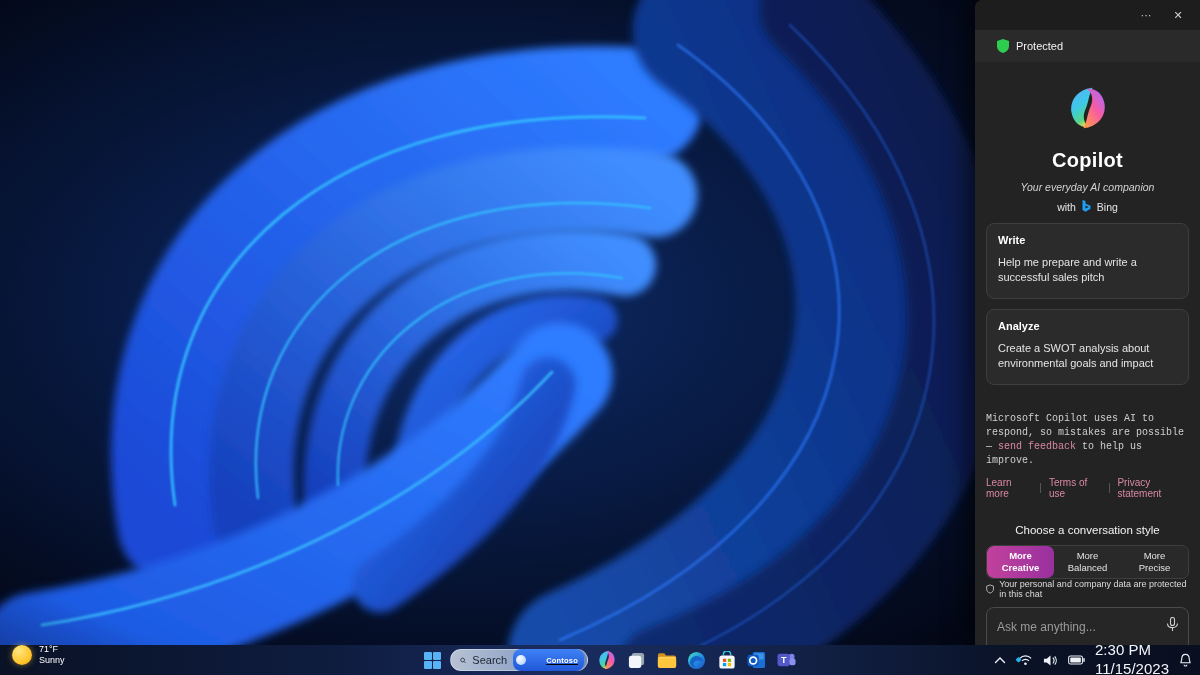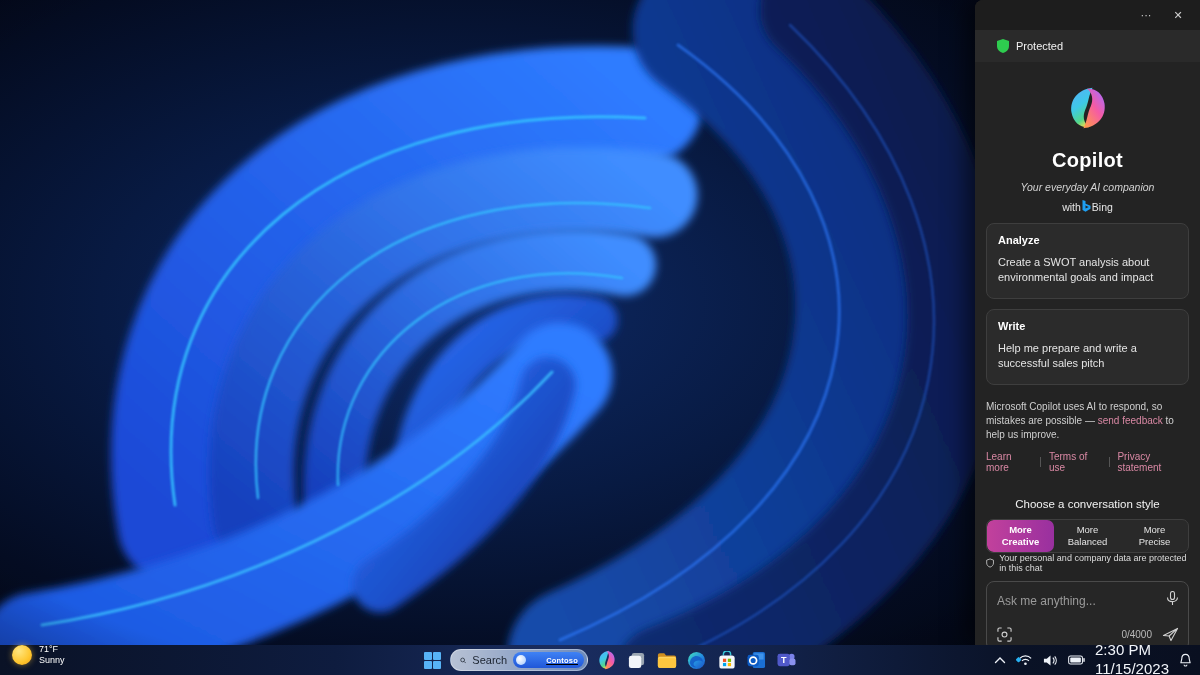--- a/index.html
+++ b/index.html
@@ -17,46 +17,46 @@
   .weather { position:absolute; left:12px; top:0; height:20px; display:flex; align-items:center; gap:7px; }
   .sun { width:20px; height:20px; border-radius:50%; background:radial-gradient(circle at 35% 30%,#ffe680,#ffc62e 60%,#f0a018); box-shadow:0 0 6px rgba(255,200,60,.5); }
   .weather-text { color:#fff; font-size:9px; line-height:1.25; }
   .tb-center { position:absolute; left:424px; top:0; height:30px; display:flex; align-items:center; gap:9px; }
   .tb-btn { height:26px; display:flex; align-items:center; justify-content:center; border-radius:4px; cursor:default; }
   .start-grid { width:17px; height:17px; display:grid; grid-template-columns:8px 8px; grid-template-rows:8px 8px; gap:1px; }
   .start-grid i { background:#57b3f6; border-radius:1px; }
   .search-pill { width:138px; height:22px; border-radius:11px; display:flex; align-items:center; gap:6px; padding:0 3px 0 9px;
     background:linear-gradient(90deg,rgba(230,238,250,.78),rgba(160,196,244,.62)); border:1px solid rgba(255,255,255,.35); }
   .search-pill .label { font-size:11px; color:#1c2430; flex:1; }
-  .contoso { height:16px; border-radius:8px; background:linear-gradient(180deg,#3f82f5,#2057d8); display:flex; align-items:center; gap:20px; padding:0 6px 0 3px;text-decoration:underline; }
+  .contoso { height:22px; border-radius:8px; background:linear-gradient(180deg,#3f82f5,#2057d8); display:flex; align-items:center; gap:20px; padding:0 6px 0 3px;text-decoration:underline; }
   .contoso .dot { width:10px; height:10px; border-radius:50%; background:radial-gradient(circle at 35% 35%,#fff,#bcd7ff 70%,#7fb0ff); }
   .contoso .txt { font-size:7.5px; color:#fff; font-weight:bold; letter-spacing:.2px; }
   .app-ico { width:21px; height:21px; position:relative; }
   .tray { position:absolute; right:8px; top:0; height:30px; display:flex; align-items:center; gap:10px; color:#eef2f8; }
   .clock { font-size:15px; line-height:1.25; text-align:left; color:#f2f5fa; }
 
   
   .panel { position:absolute; top:0; right:0; width:225px; height:645px; background:#232323;
     border-radius:8px 0 0 0; box-shadow:-8px 0 24px rgba(0,0,0,.6); display:flex; flex-direction:column; z-index:4;
     color:#e9e9e9; }
   .panel-titlebar { height:30px; background:#1d1d1d; border-radius:8px 0 0 0; display:flex; justify-content:flex-end; align-items:center; padding:0 9px; gap:6px; flex:0 0 auto; }
   .tb-icon-btn { width:26px; height:22px; display:flex; align-items:center; justify-content:center; color:#cfcfcf; font-size:11px; border-radius:4px; }
   .protected-bar { height:32px; background:#2a2a2a; display:flex; align-items:center; gap:7px; padding:0 22px; flex:0 0 auto; }
   .protected-bar .label { font-size:11px; color:#f2f2f2; }
   .panel-body { flex:1; display:flex; flex-direction:column; padding:0 11px 10px; }
   .hero { text-align:center; }
   .hero .logo { margin:24px auto 0; width:44px; height:44px; }
   .hero .title { margin-top:15px; font-size:20px; font-weight:bold; letter-spacing:.3px; color:#fff; }
   .hero .subtitle { margin-top:9px; font-size:10.5px; color:#d2d2d2;font-style:italic; }
-  .withbing { margin-top:7px; font-size:10.5px; color:#e6e6e6; display:flex; align-items:center; justify-content:center; }
+  .withbing { margin-top:7px; font-size:10.5px; color:#e6e6e6; display:flex; align-items:center; justify-content:center; gap:5px; }
   .card { margin-top:10px; background:#2b2b2b; border:1px solid #3e3e3e; border-radius:8px; padding:10px 11px 12px; cursor:default; }
   .card:first-of-type { margin-top:20px; }
   .card .c-title { font-size:11px; font-weight:bold; color:#fff; }
   .card .c-body { margin-top:9px; font-size:11px; line-height:1.4; color:#e4e4e4; }
-  .disclaimer { margin-top:15px; font-size:10px; line-height:1.42; color:#cfcfcf; }
+  .disclaimer { margin-top:27px; font-size:10px; line-height:1.42; color:#cfcfcf;font-family:Liberation Mono, monospace; }
   .disclaimer .lnk { color:#d988a4; }
   .footer-links { margin-top:9px; display:flex; align-items:center; font-size:10px; color:#d988a4; }
   .footer-links .sep { width:1px; height:10px; background:#555; margin:0 8px; }
   .style-heading { margin-top:25px; text-align:center; font-size:11.5px; color:#f2f2f2; }
   .seg { margin-top:9px; display:flex; background:#292929; border:1px solid #3e3e3e; border-radius:7px; overflow:hidden; height:34px; }
   .seg-opt { flex:1; display:flex; flex-direction:column; align-items:center; justify-content:center; font-size:9.5px; line-height:1.25; color:#e3e3e3; cursor:default; }
   .seg-opt.selected { background:linear-gradient(90deg,#c2419c,#99309f); border-radius:7px; color:#fff; font-weight:bold; }
   .spacer { flex:1; }
   .privacy-note { display:flex; align-items:center; justify-content:center; gap:5px; font-size:9px; color:#dcdcdc; }
   .inputbox { position:relative; margin-top:8px; height:70px; background:#262626; border:1px solid #4a4a4a; border-radius:8px; padding:9px 10px 6px; }
@@ -172,26 +172,26 @@
         <div class="withbing">
           <span>with</span>
           <svg width="11" height="13" viewBox="0 0 11 13">
             <path d="M1.5 0 L4.5 1.1 V8.6 L7.8 7 L4.8 5.8 L4 3.6 L9.5 5.8 V8.8 L4.5 11.8 L1.5 10.1 Z" fill="#1e9ff2"></path>
           </svg>
           <span>Bing</span>
         </div>
       </div>
 
       <div class="card">
+        <div class="c-title">Write</div>
+        <div class="c-body">Help me prepare and write a successful sales pitch</div>
+      </div>
+      <div class="card">
         <div class="c-title">Analyze</div>
         <div class="c-body">Create a SWOT analysis about environmental goals and impact</div>
-      </div>
-      <div class="card">
-        <div class="c-title">Write</div>
-        <div class="c-body">Help me prepare and write a successful sales pitch</div>
       </div>
 
       <div class="disclaimer"><span>Microsoft Copilot uses AI to respond, so mistakes are possible — </span><span class="lnk">send feedback</span><span> to help us improve.</span></div>
 
       <div class="footer-links">
         <span>Learn more</span>
         <span class="sep"></span>
         <span>Terms of use</span>
         <span class="sep"></span>
         <span>Privacy statement</span>

